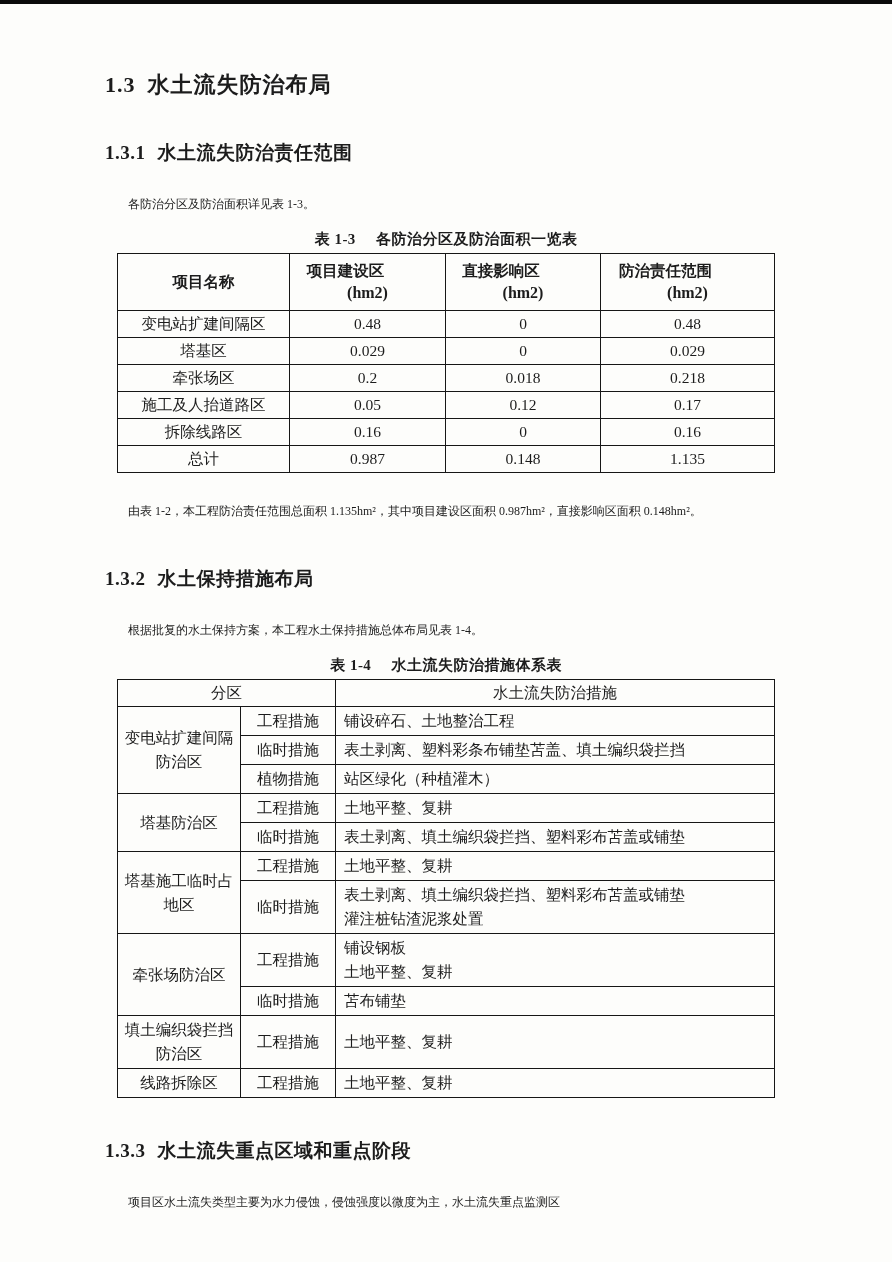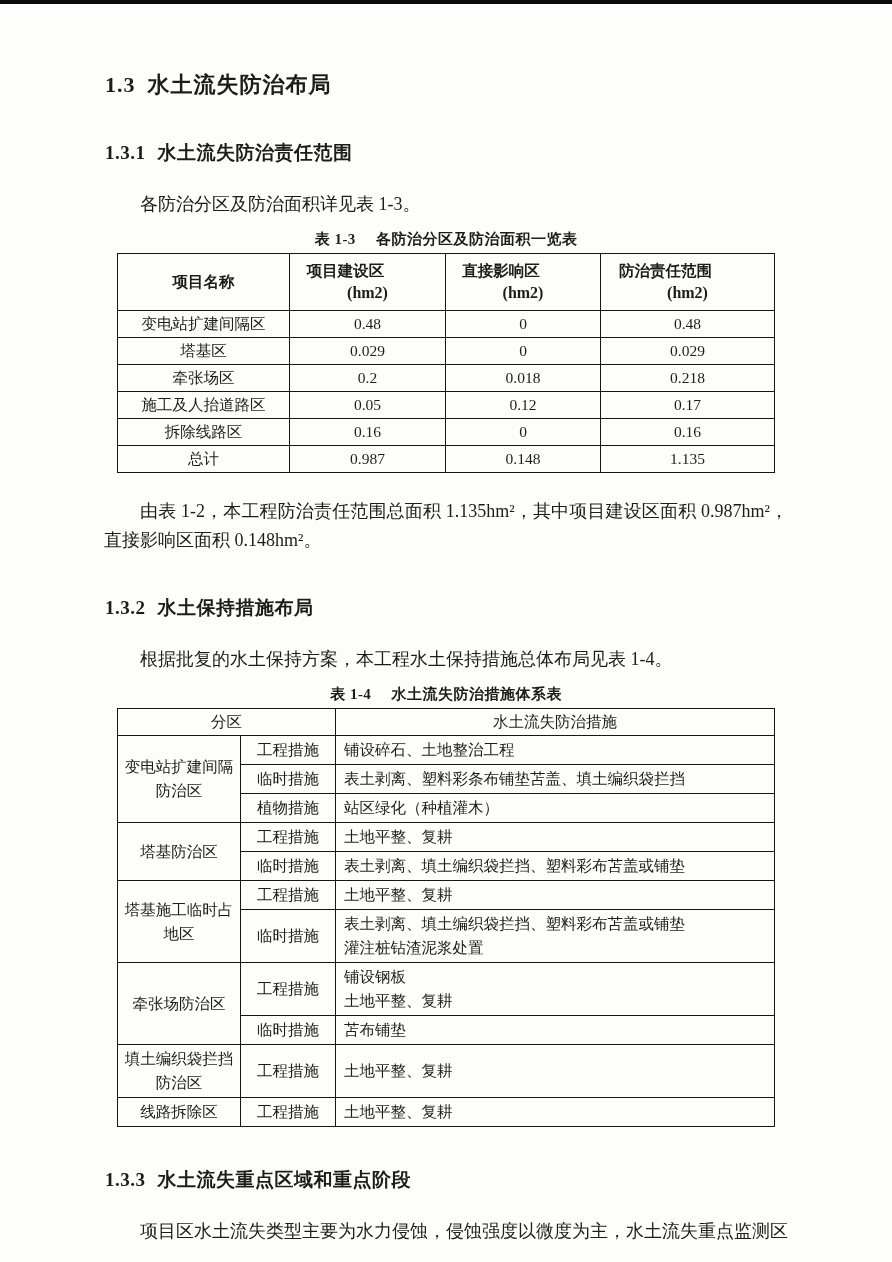--- a/index.html
+++ b/index.html
@@ -24,21 +24,21 @@
     letter-spacing: 1px;
   }
   .h-l2 {
     margin: 40px 0 0 1px;
     font-size: 19px; font-weight: bold;
     letter-spacing: 0.5px;
   }
   .h-num { margin-right: 12px; }
   .para {
     margin: 24px 0 0 0;
-    font-size: 18px;
+    font-size: 12px;
     line-height: 29px;
     text-indent: 2em;
     text-align: justify;
   }
   .tbl-caption {
     margin: 11px 0 0 0;
     text-align: center;
     font-size: 15px;
     font-weight: bold;
     letter-spacing: 0.5px;

